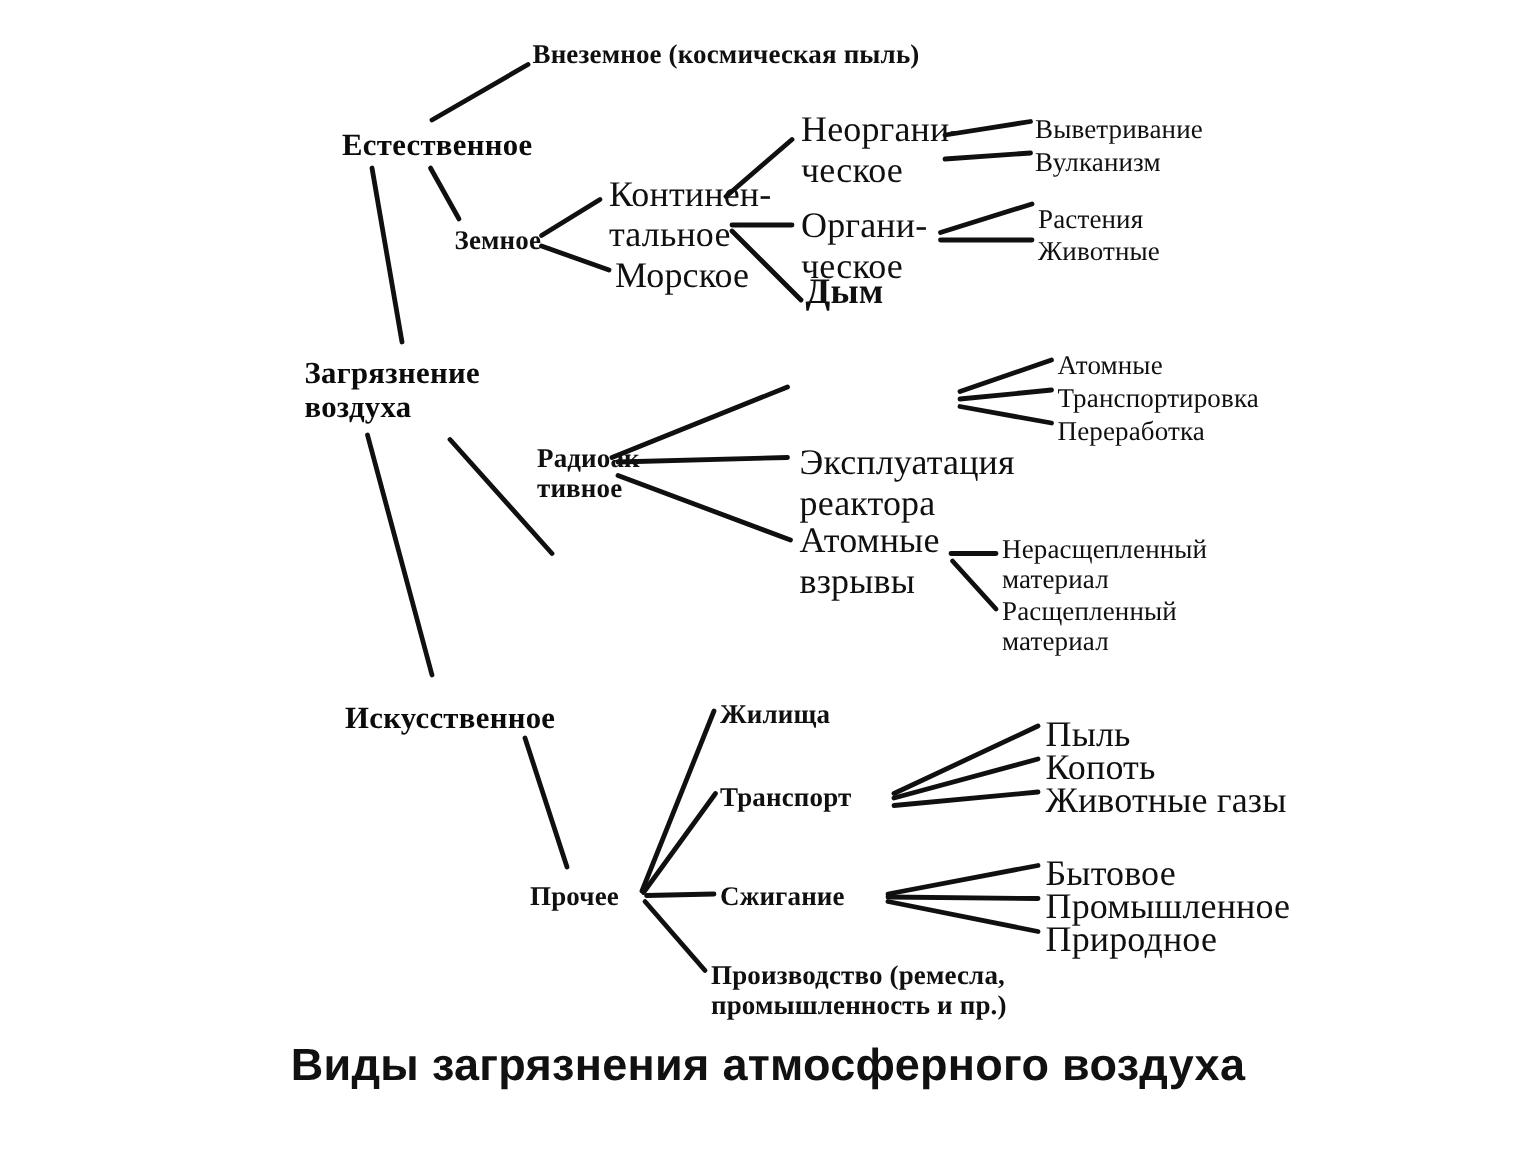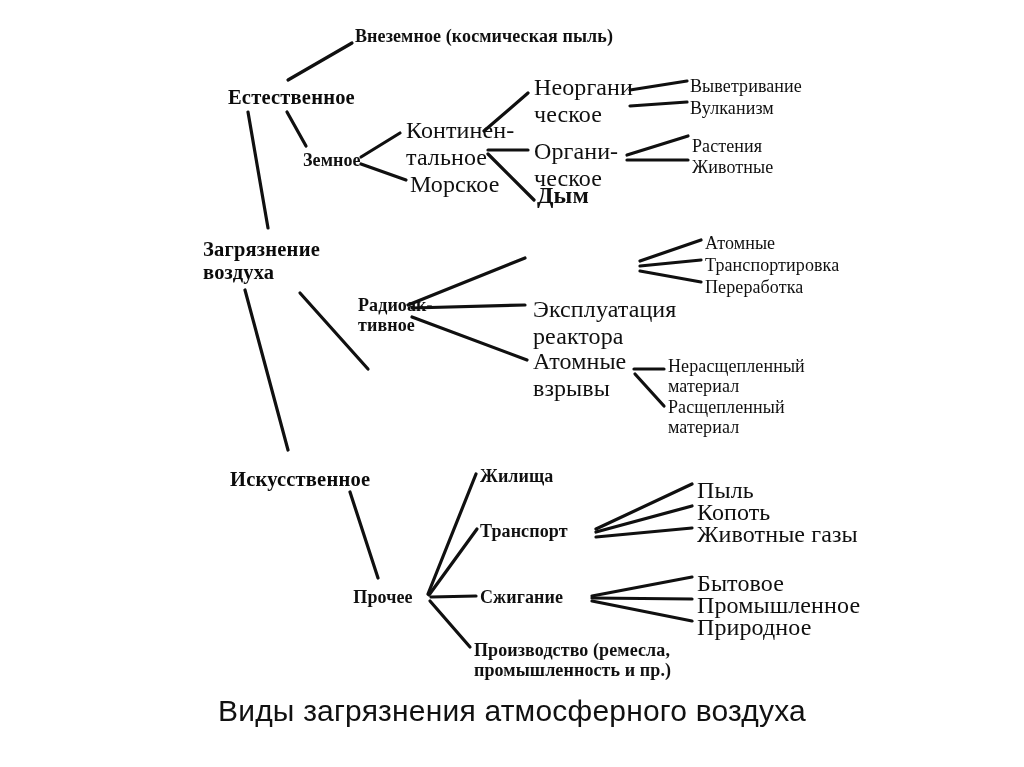--- a/index.html
+++ b/index.html
@@ -64,21 +64,21 @@
     font-size: 18px;
   }
   .caption {
     position: absolute;
     left: 0;
     top: 694px;
     width: 1024px;
     text-align: center;
     font-family: "Liberation Sans", "DejaVu Sans", sans-serif;
     font-size: 30px;
-    font-weight: 400;
+    font-weight: 700;
     color: #111111;
     letter-spacing: 0.2px;
   }
 </style>
 </head>
 <body>
 
 <div id="diagram-root">
 
   <svg id="edge-layer" viewBox="0 0 1024 767" xmlns="http://www.w3.org/2000/svg">

